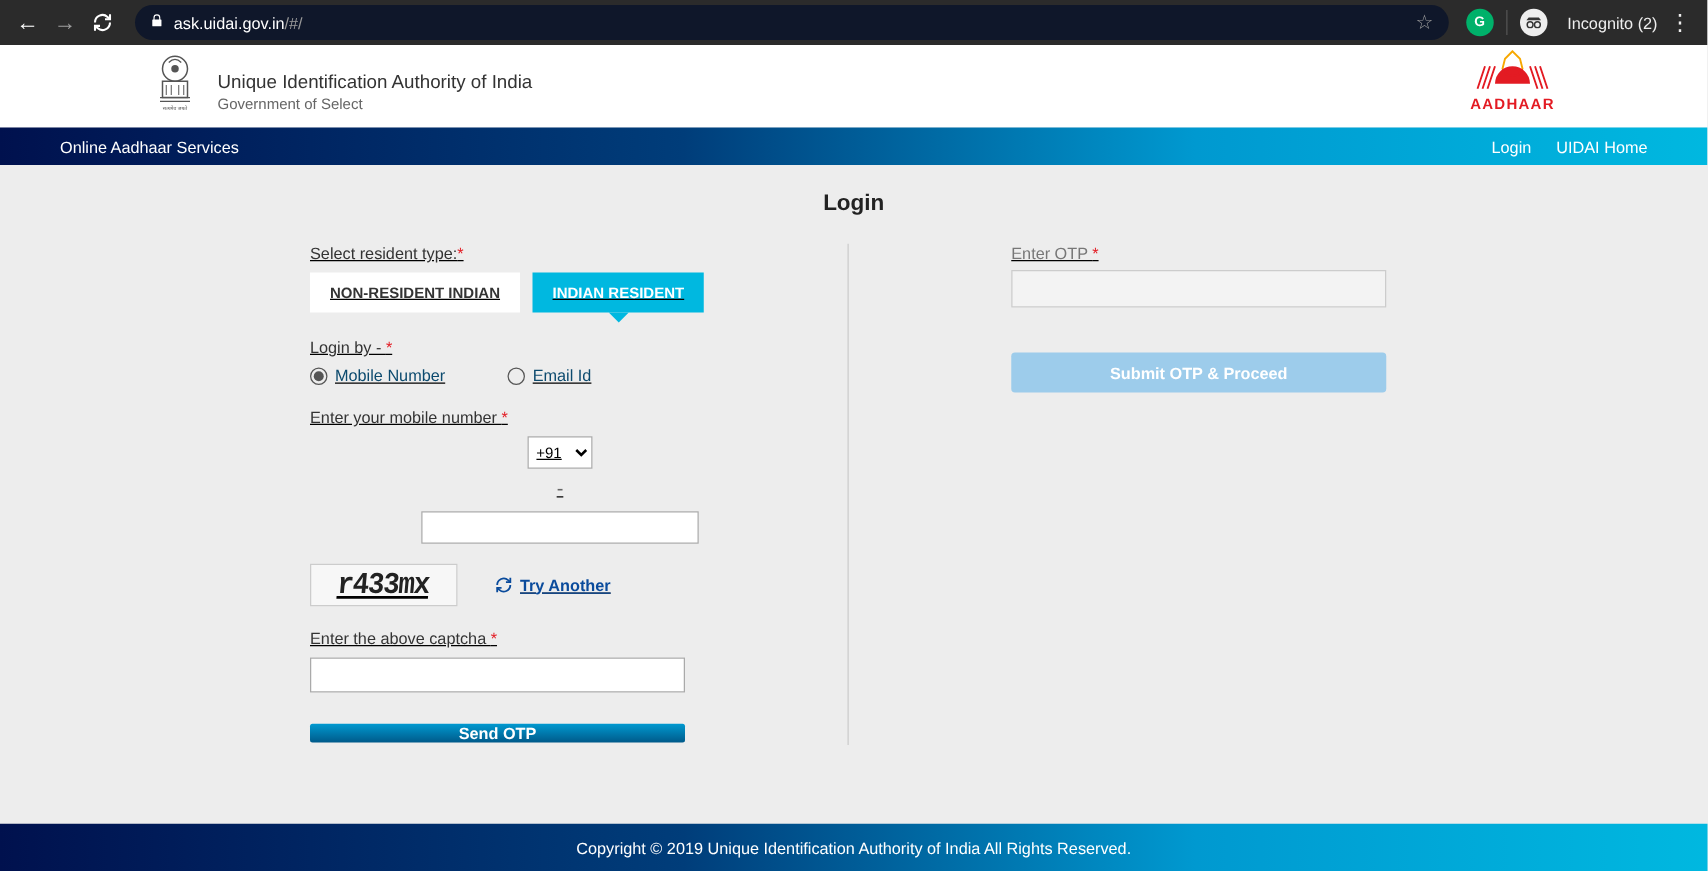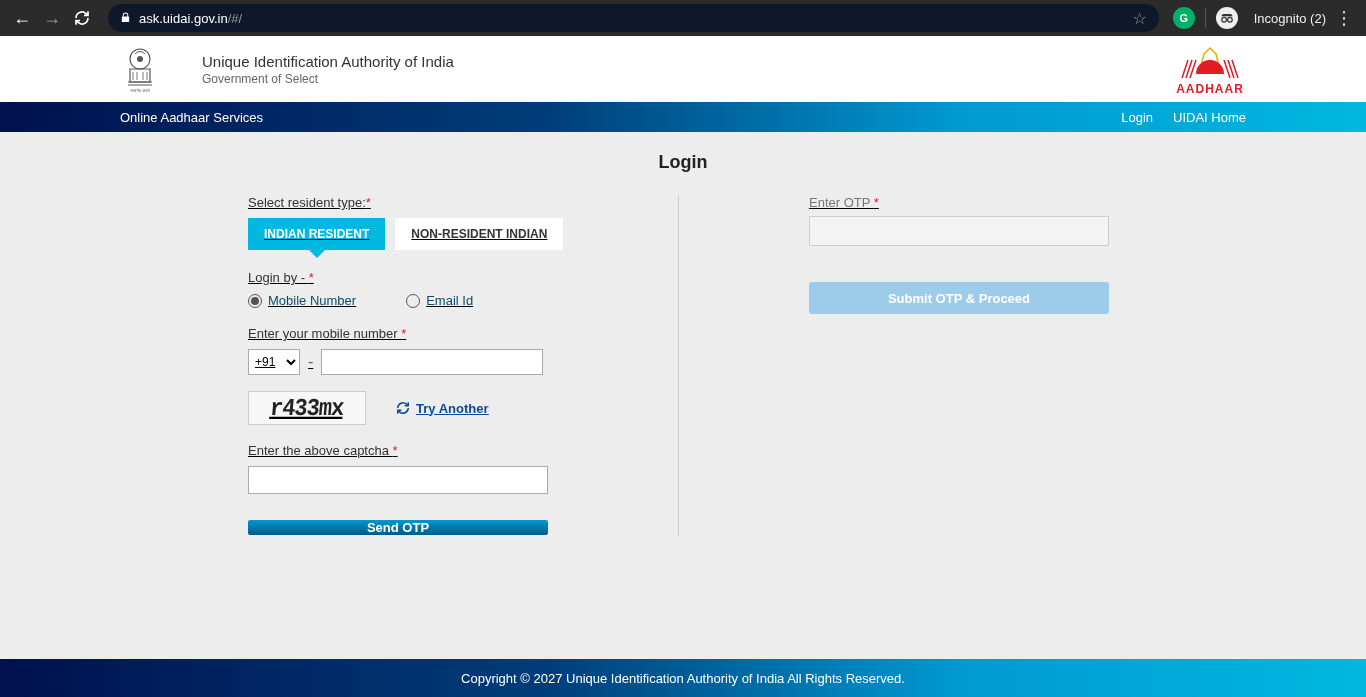--- a/index.html
+++ b/index.html
@@ -15,31 +15,31 @@
 .url-dim { color: #9a9a9a; }
 .url-star { margin-left: auto; color: #9a9a9a; font-size: 16px; }
 .ext-badge { width: 22px; height: 22px; border-radius: 50%; display: flex; align-items: center; justify-content: center; font-size: 11px; font-weight: bold; }
 .ext-g { background: #00b16a; color: #fff; }
 .sep { width: 1px; height: 20px; background: #555; margin: 0 4px; }
 .incog-badge { display: flex; align-items: center; gap: 16px; color: #eee; font-size: 13px; }
 .incog-icon { width: 22px; height: 22px; border-radius: 50%; background: #eee; display: flex; align-items: center; justify-content: center; color: #333; font-size: 12px; }
 .dots { color: #eee; width: 24px; display: flex; align-items: center; justify-content: center; font-size: 18px; cursor: pointer; }
 
 
-.page-header { background: #fff; height: 66px; display: flex; align-items: center; padding: 12px 120px; gap: 28px; }
+.page-header { background: #fff; height: 66px; display: flex; align-items: flex-end; padding: 12px 120px; }
 .emblem { width: 40px; height: 50px; margin-right: 14px; }
 .emblem-svg { width: 40px; height: 50px; }
 .header-text .title { font-size: 15px; color: #333; }
 .header-text .sub { font-size: 12px; color: #666; margin-top: 2px; }
 .aadhaar-logo { margin-left: auto; text-align: center; }
 .aadhaar-logo svg { width: 72px; height: 38px; }
 .aadhaar-logo .txt { color: #e31b23; font-weight: bold; font-size: 12px; letter-spacing: 1px; margin-top: -2px; }
 
 
-.blue-nav { height: 30px; background: linear-gradient(90deg, #00114e 0%, #003d7a 40%, #0099d0 70%, #00b8e0 100%); display: flex; align-items: center; padding: 0 120px; color: #fff; font-size: 13px; }
+.blue-nav { height: 30px; background: linear-gradient(90deg, #00114e 0%, #003d7a 40%, #0099d0 70%, #00b8e0 100%); display: flex; align-items: center; padding: 0 48px; color: #fff; font-size: 13px; }
 .blue-nav .left-link { cursor: pointer; }
 .blue-nav .right-links { margin-left: auto; display: flex; gap: 20px; }
 .blue-nav .right-links span { cursor: pointer; }
 
 
 .content { display: flex; justify-content: center; padding: 20px 0 0 0; }
 .login-wrap { width: 870px; }
 .login-title { text-align: center; font-size: 18px; font-weight: bold; color: #222; margin-bottom: 22px; }
 .cols { display: flex; text-decoration: underline; }
 .col-left { width: 430px; padding-right: 30px; }
@@ -52,21 +52,21 @@
 .tab { padding: 9px 16px; font-size: 12px; font-weight: bold; cursor: pointer; background: #fff; color: #333; position: relative; }
 .tab.active { background: #00b8e0; color: #fff; }
 .tab.active::after { content: ""; position: absolute; left: 50%; bottom: -8px; margin-left: -8px; border: 8px solid transparent; border-top-color: #00b8e0; border-bottom: none; }
 .tab-spacer { height: 14px; }
 
 .radio-row { display: flex; gap: 50px; margin-bottom: 18px; }
 .radio-opt { display: flex; align-items: flex-end; gap: 6px; font-size: 13px; color: #0c4a6e; cursor: pointer; }
 .radio-circle { width: 14px; height: 14px; border: 1px solid #555; border-radius: 50%; display: inline-flex; align-items: center; justify-content: center; }
 .radio-circle.sel::after { content: ""; width: 8px; height: 8px; background: #555; border-radius: 50%; }
 
-.mobile-row { display: flex; gap: 8px; align-items: center; margin-bottom: 16px; }
+.mobile-row { display: flex; gap: 8px; align-items: center; margin-bottom: 16px; flex-direction: column; }
 .cc-select { width: 52px; height: 26px; border: 1px solid #aaa; font-size: 12px; padding: 0 2px; background: #fff; }
 .dash { color: #666; }
 .mobile-input { width: 222px; height: 26px; border: 1px solid #aaa; padding: 0 6px; font-size: 13px; }
 
 .captcha-row { display: flex; align-items: center; gap: 30px; margin-bottom: 18px; }
 .captcha-img { width: 118px; height: 34px; border: 1px solid #ccc; background: #f7f7f7; display: flex; align-items: center; justify-content: center; }
 .captcha-text { font-family: 'Courier New', monospace; font-size: 22px; font-weight: bold; color: #222; transform: skewX(-5deg) scaleY(1.1); letter-spacing: -1px; }
 .try-another { display: flex; align-items: center; gap: 6px; color: #0a4b9c; font-size: 13px; font-weight: bold; cursor: pointer; }
 .try-another .txt { text-decoration: underline; }
 
@@ -158,22 +158,22 @@
 </div>
 
 <div class="content">
   <div class="login-wrap">
     <div class="login-title">Login</div>
     <div class="cols">
 
       <div class="col-left">
         <div class="form-label"><span>Select resident type:</span><span class="req">*</span></div>
         <div class="tab-row">
+          <div class="tab">NON-RESIDENT INDIAN</div>
           <div class="tab active">INDIAN RESIDENT</div>
-          <div class="tab">NON-RESIDENT INDIAN</div>
         </div>
         <div class="tab-spacer"></div>
 
         <div class="form-label"><span>Login by - </span><span class="req">*</span></div>
         <div class="radio-row">
           <div class="radio-opt">
             <span class="radio-circle sel"></span>
             <span>Mobile Number</span>
           </div>
           <div class="radio-opt">
@@ -215,14 +215,14 @@
       <div class="col-right">
         <div class="otp-label"><span>Enter OTP </span><span class="req">*</span></div>
         <input class="otp-input" type="text" disabled="" style="">
         <button class="btn-submit" disabled="">Submit OTP &amp; Proceed</button>
       </div>
     </div>
   </div>
 </div>
 
 <div class="footer">
-  <span>Copyright © 2027 Unique Identification Authority of India All Rights Reserved.</span>
+  <span>Copyright © 2019 Unique Identification Authority of India All Rights Reserved.</span>
 </div>
 
 </body></html>

